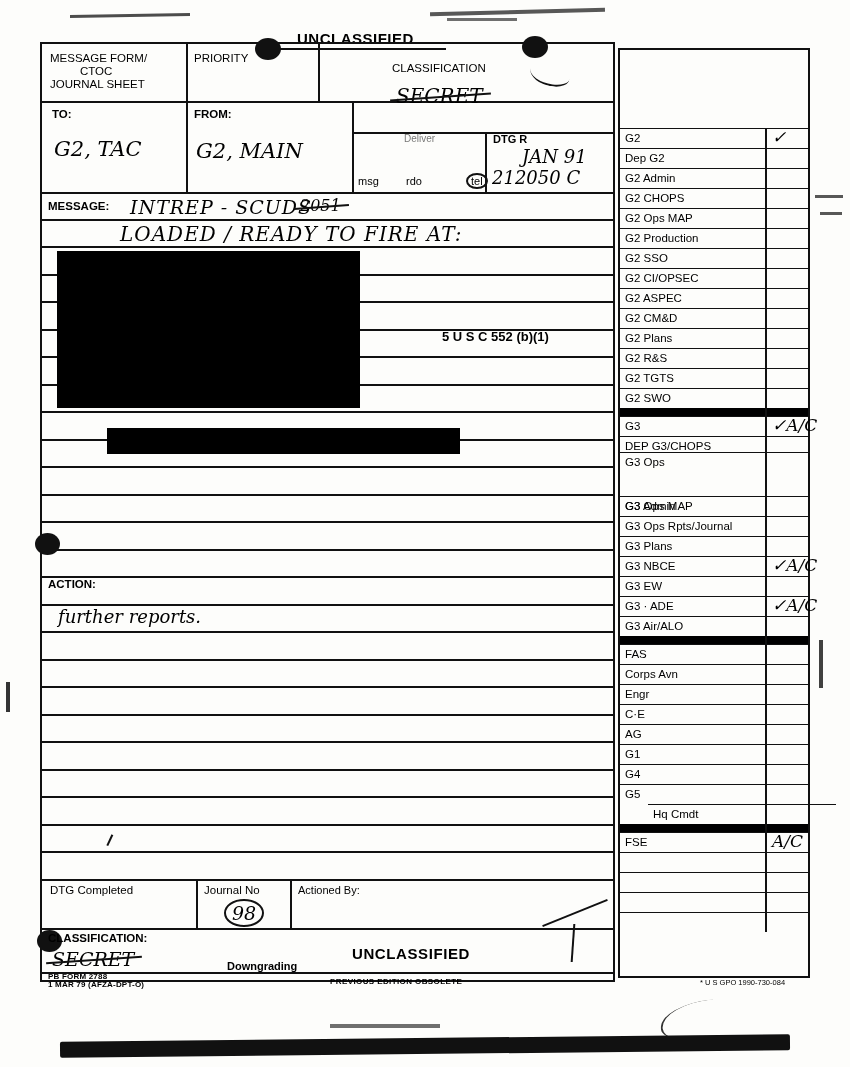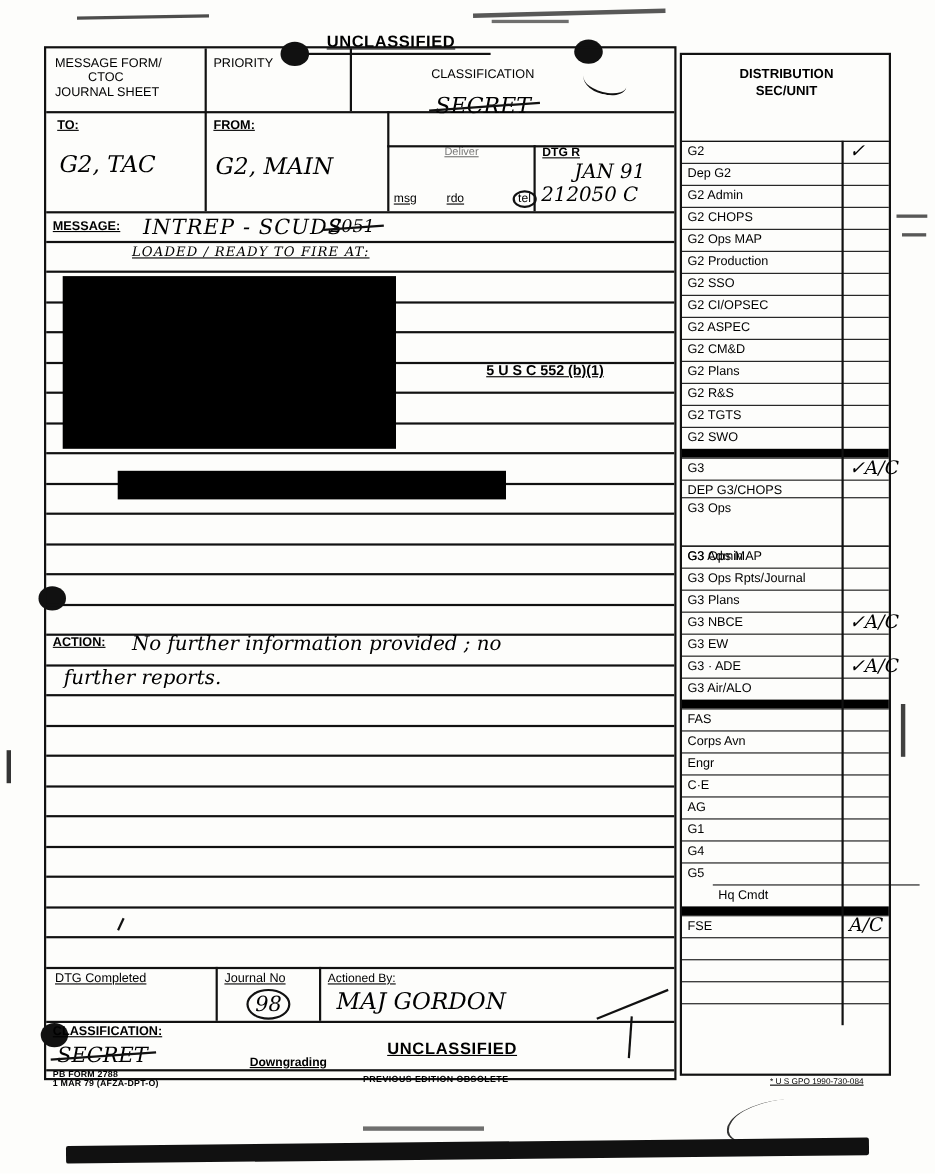--- a/index.html
+++ b/index.html
@@ -2,21 +2,21 @@
 <html><head>
 <meta charset="utf-8">
 <style>
   html,body{margin:0;padding:0;background:#ffffff;}
   body{width:850px;height:1067px;font-family:"Liberation Sans",sans-serif;color:#000;position:relative;overflow:hidden;}
   .page{position:absolute;left:0;top:0;width:850px;height:1067px;background:#fdfdfb;}
 
   
   .abs{position:absolute;}
   .hand{font-family:"DejaVu Serif",serif;font-style:italic;}
-  .print{font-family:"Liberation Sans",sans-serif;text-decoration:underline;}
+  .print{font-family:"Liberation Sans",sans-serif;}
 
   
   #form-frame{left:40px;top:42px;width:575px;height:940px;border:2px solid #111;box-sizing:border-box;}
   #dist-frame{left:618px;top:48px;width:192px;height:930px;border:2px solid #111;box-sizing:border-box;}
 
   
   #top-class{left:297px;top:30px;font-size:15px;font-weight:bold;letter-spacing:.5px;}
   #top-class-rule{left:258px;top:48px;width:188px;height:2px;background:#111;}
   .vrule{position:absolute;width:2px;background:#111;}
   .hrule{position:absolute;height:2px;background:#111;}
@@ -107,21 +107,21 @@
   <div class="abs hand hw-md" style="left:522px;top:146px;">JAN 91</div>
   <div class="abs hand hw-md" style="left:492px;top:167px;">212050 C</div>
 
   <div class="abs print" style="left:358px;top:175px;font-size:11px;">msg</div>
   <div class="abs print" style="left:406px;top:175px;font-size:11px;">rdo</div>
   <div class="abs print" style="left:466px;top:173px;font-size:11px;"><span class="circle">tel</span></div>
 
   <div class="abs print" style="left:48px;top:200px;font-size:11.5px;font-weight:bold;">MESSAGE:</div>
   <div class="abs hand" style="left:130px;top:196px;font-size:19px;letter-spacing:1px;">INTREP - SCUDS</div>
   <div class="abs hand" style="left:300px;top:196px;font-size:16px;"><span class="strike">2051</span></div>
-  <div class="abs hand" style="left:120px;top:222px;font-size:12px;letter-spacing:1px;text-decoration:underline;">LOADED / READY TO FIRE AT:</div>
+  <div class="abs hand" style="left:120px;top:222px;font-size:20px;letter-spacing:1px;">LOADED / READY TO FIRE AT:</div>
 
   <div class="bodyline" style="top:219px;"></div>
   <div class="bodyline" style="top:246px;"></div>
   <div class="bodyline" style="top:274px;"></div>
   <div class="bodyline" style="top:301px;"></div>
   <div class="bodyline" style="top:329px;"></div>
   <div class="bodyline" style="top:356px;"></div>
   <div class="bodyline" style="top:384px;"></div>
   <div class="bodyline" style="top:411px;"></div>
   <div class="bodyline" style="top:439px;"></div>
@@ -131,21 +131,20 @@
   <div class="bodyline" style="top:549px;"></div>
   <div class="bodyline" style="top:576px;"></div>
 
   <div class="abs print" style="left:442px;top:329px;font-size:13px;font-weight:bold;">5 U S C  552 (b)(1)</div>
 
   <div class="redact" style="left:57px;top:251px;width:303px;height:157px;"></div>
   <div class="redact" style="left:107px;top:428px;width:353px;height:26px;"></div>
   <div class="abs hand" style="left:128px;top:455px;font-size:17px;opacity:.6;">&nbsp;</div>
 
   <div class="abs print" style="left:48px;top:578px;font-size:11.5px;font-weight:bold;">ACTION:</div>
-  <div class="abs hand hw-md" style="left:120px;top:575px;">No further information provided ; no</div>
   <div class="abs hand hw-md" style="left:58px;top:606px;">further reports.</div>
 
   <div class="bodyline" style="top:604px;"></div>
   <div class="bodyline" style="top:631px;"></div>
   <div class="bodyline" style="top:659px;"></div>
   <div class="bodyline" style="top:686px;"></div>
   <div class="bodyline" style="top:714px;"></div>
   <div class="bodyline" style="top:741px;"></div>
   <div class="bodyline" style="top:769px;"></div>
   <div class="bodyline" style="top:796px;"></div>
@@ -156,40 +155,35 @@
   <div class="abs" style="left:108px;top:838px;width:18px;height:12px;border-left:2px solid #111;transform:rotate(25deg);"></div>
 
   <div class="vrule" style="left:196px;top:879px;height:49px;"></div>
   <div class="vrule" style="left:290px;top:879px;height:49px;"></div>
   <div class="hrule" style="left:42px;top:928px;width:571px;"></div>
 
   <div class="abs print" style="left:50px;top:884px;font-size:11.5px;">DTG  Completed</div>
   <div class="abs print" style="left:204px;top:884px;font-size:11.5px;">Journal  No</div>
   <div class="abs hand" style="left:224px;top:899px;font-size:19px;"><span class="circle" style="border-radius:50%;padding:1px 6px;">98</span></div>
   <div class="abs print" style="left:298px;top:884px;font-size:11px;">Actioned By:</div>
-  <div class="abs hand hw-lg" style="left:306px;top:898px;">MAJ GORDON</div>
 
   <div class="abs" style="left:540px;top:912px;width:70px;height:2px;background:#111;transform:rotate(-22deg);"></div>
   <div class="abs" style="left:572px;top:924px;width:2px;height:38px;background:#111;transform:rotate(4deg);"></div>
 
   <div class="abs print" style="left:48px;top:932px;font-size:11.5px;font-weight:bold;">CLASSIFICATION:</div>
   <div class="abs hand" style="left:52px;top:948px;font-size:19px;"><span class="strike">SECRET</span></div>
   <div class="abs print" style="left:227px;top:960px;font-size:11px;font-weight:bold;">Downgrading</div>
   <div class="abs print" style="left:352px;top:945px;font-size:15px;font-weight:bold;letter-spacing:.6px;">UNCLASSIFIED</div>
   <div class="hrule" style="left:42px;top:972px;width:571px;height:1.5px;"></div>
 
   <div class="footsmall" style="left:48px;top:972px;">PB FORM 2788</div>
   <div class="footsmall" style="left:48px;top:980px;">1 MAR 79  (AFZA-DPT-O)</div>
   <div class="footsmall" style="left:330px;top:977px;letter-spacing:.4px;">PREVIOUS EDITION OBSOLETE</div>
 
   <div class="abs" id="dist-frame"></div>
-  <div class="abs" id="dist-title">
-    <span>DISTRIBUTION</span><br>
-    <span>SEC/UNIT</span>
-  </div>
 
   <div id="dist-rows">
       <div class="distrow" style="top: 128px;">
         <span class="lbl">G2</span>
         <span class="chk">✓</span>
       </div>
       <div class="distrow" style="top: 148px;">
         <span class="lbl">Dep  G2</span>
         <span class="chk"></span>
       </div>

